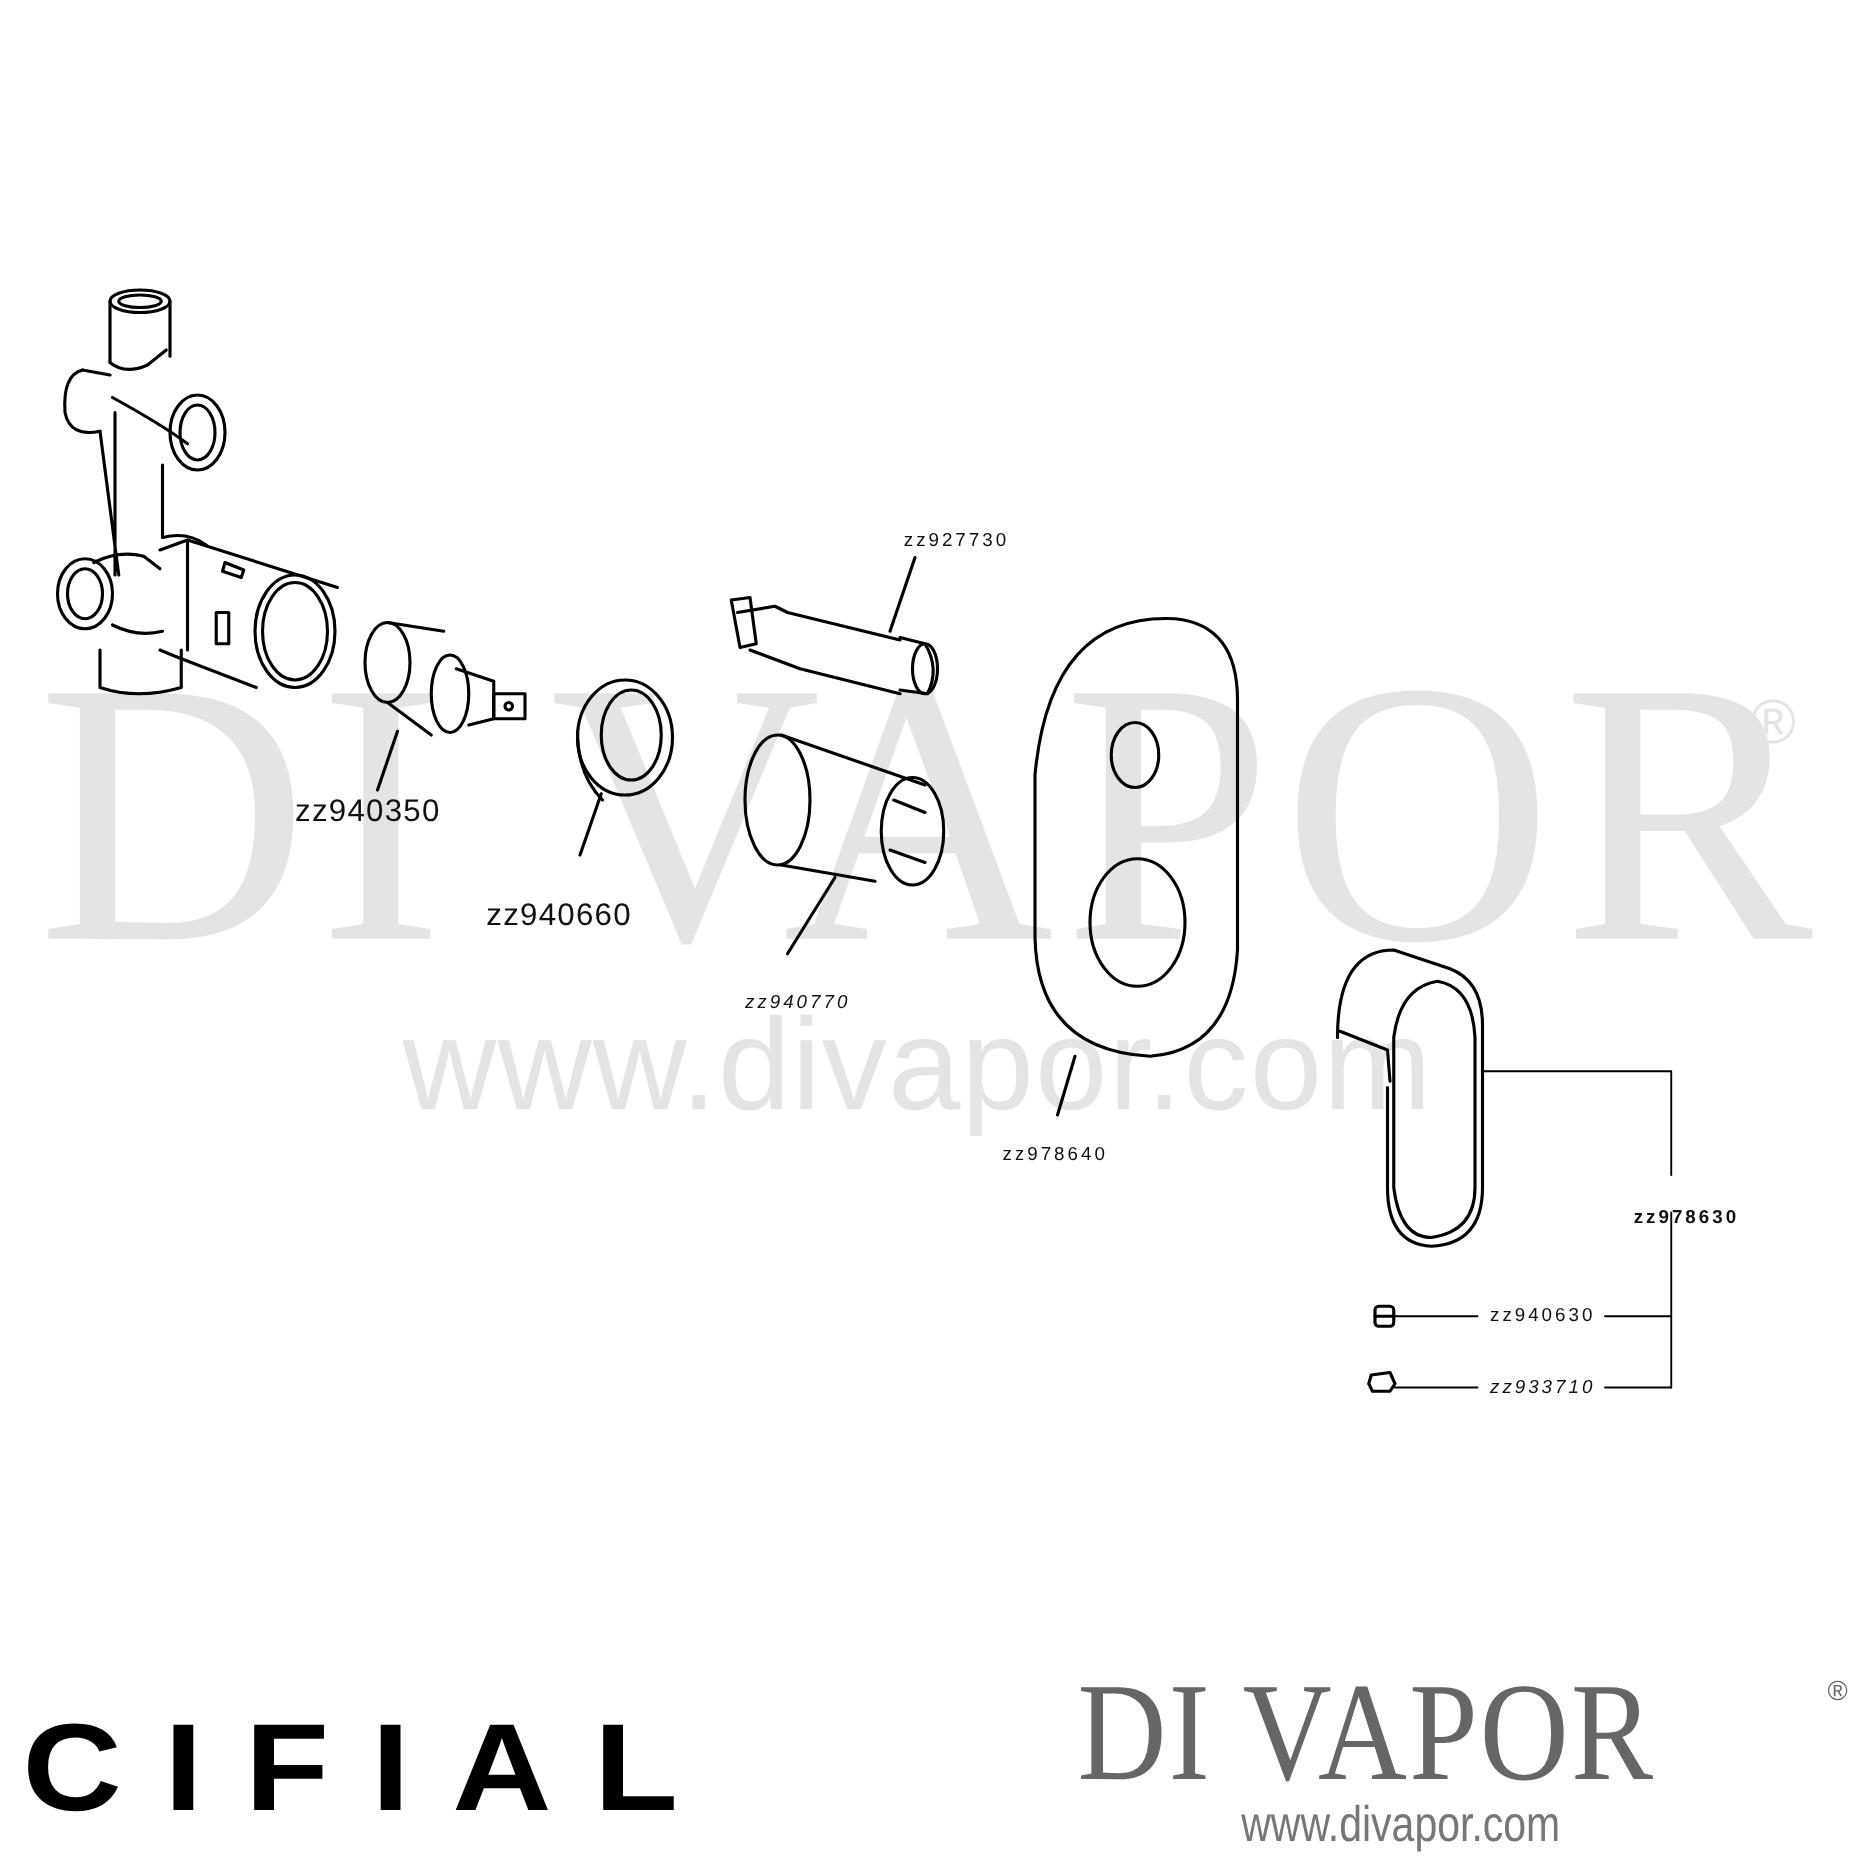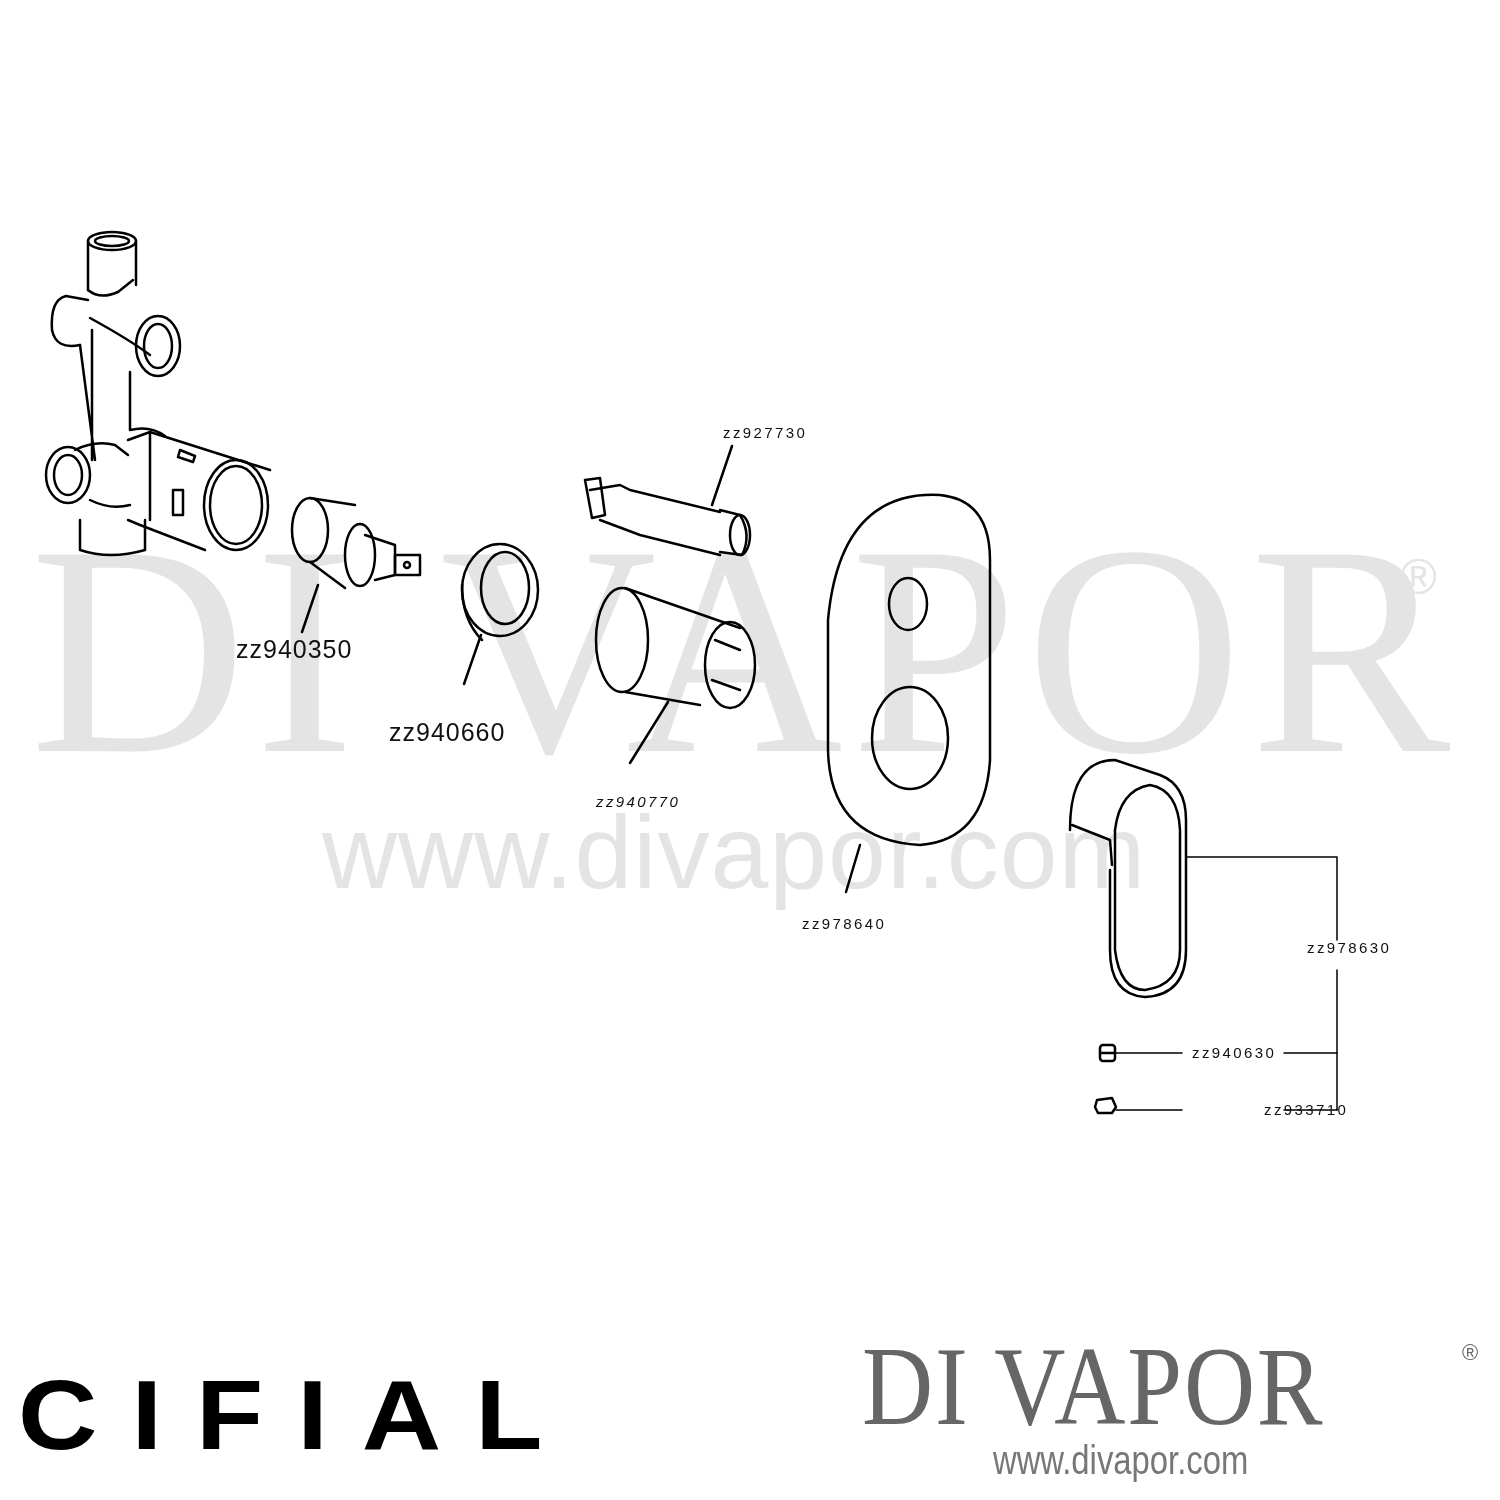--- a/index.html
+++ b/index.html
@@ -114,20 +114,20 @@
     <line x1="1116" y1="1110" x2="1182" y2="1110"></line>
     <line x1="1284" y1="1110" x2="1337" y2="1110"></line>
   </g>
 </svg>
 
 <div class="lbl big" style="left:236px;top:637px;">zz940350</div>
 <div class="lbl big" style="left:389px;top:720px;text-align:center;">zz940660</div>
 <div class="lbl sm" style="left:723px;top:425px;">zz927730</div>
 <div class="lbl sm" style="left:596px;top:794px;font-style:italic;">zz940770</div>
 <div class="lbl sm" style="left:802px;top:892px;margin-top:24px;">zz978640</div>
-<div class="lbl sm" style="left:1307px;top:940px;">zz978630</div>
+<div class="lbl sm" style="left:1307px;top:966px;font-weight:bold;">zz978630</div>
 <div class="lbl sm" style="left:1192px;top:1045px;text-align:right;">zz940630</div>
-<div class="lbl sm" style="left:1264px;top:1102px;">zz933710</div>
+<div class="lbl sm" style="left:1192px;top:1102px;font-style:italic;">zz933710</div>
 
 <div class="cifial">CIFIAL</div>
 <div class="divapor-logo">DI VAPOR</div>
 <div class="divapor-reg">®</div>
 <div class="divapor-url">www.divapor.com</div>
 
 </body></html>

